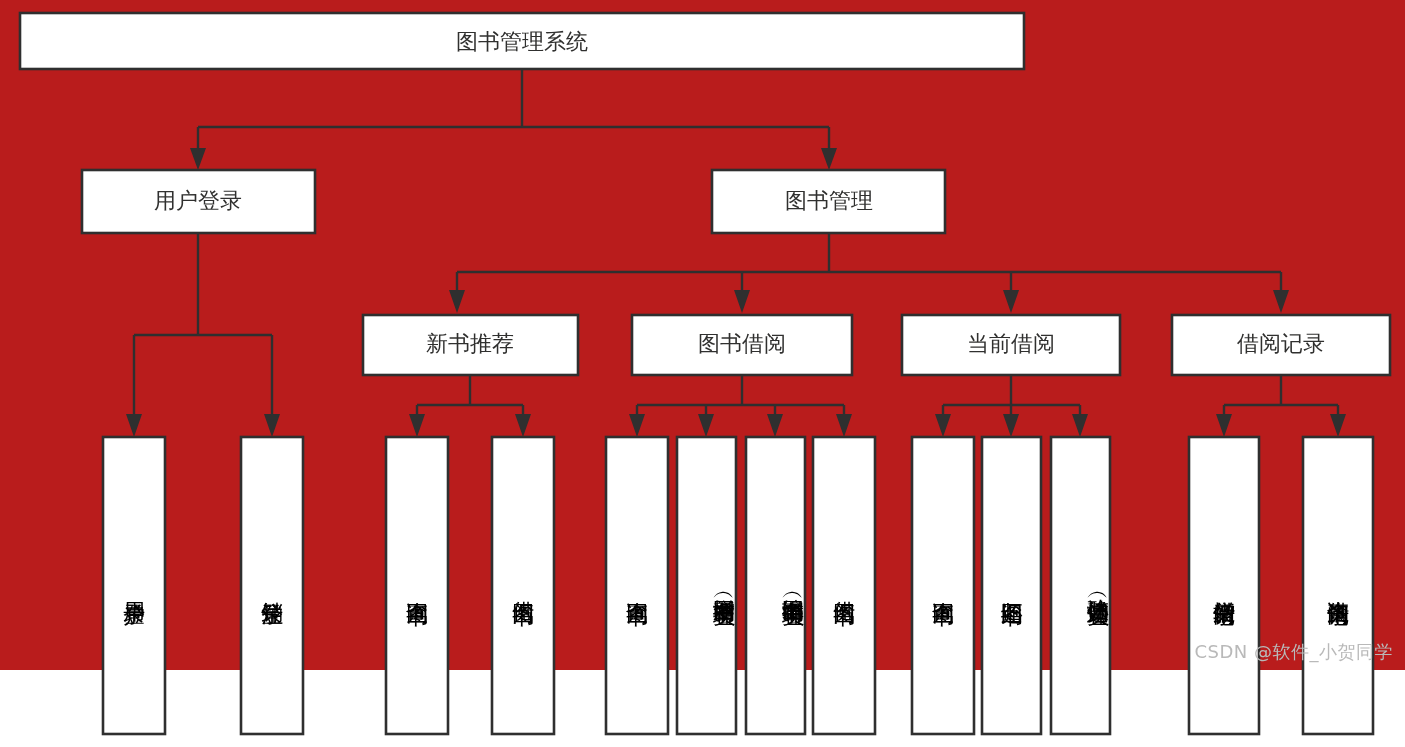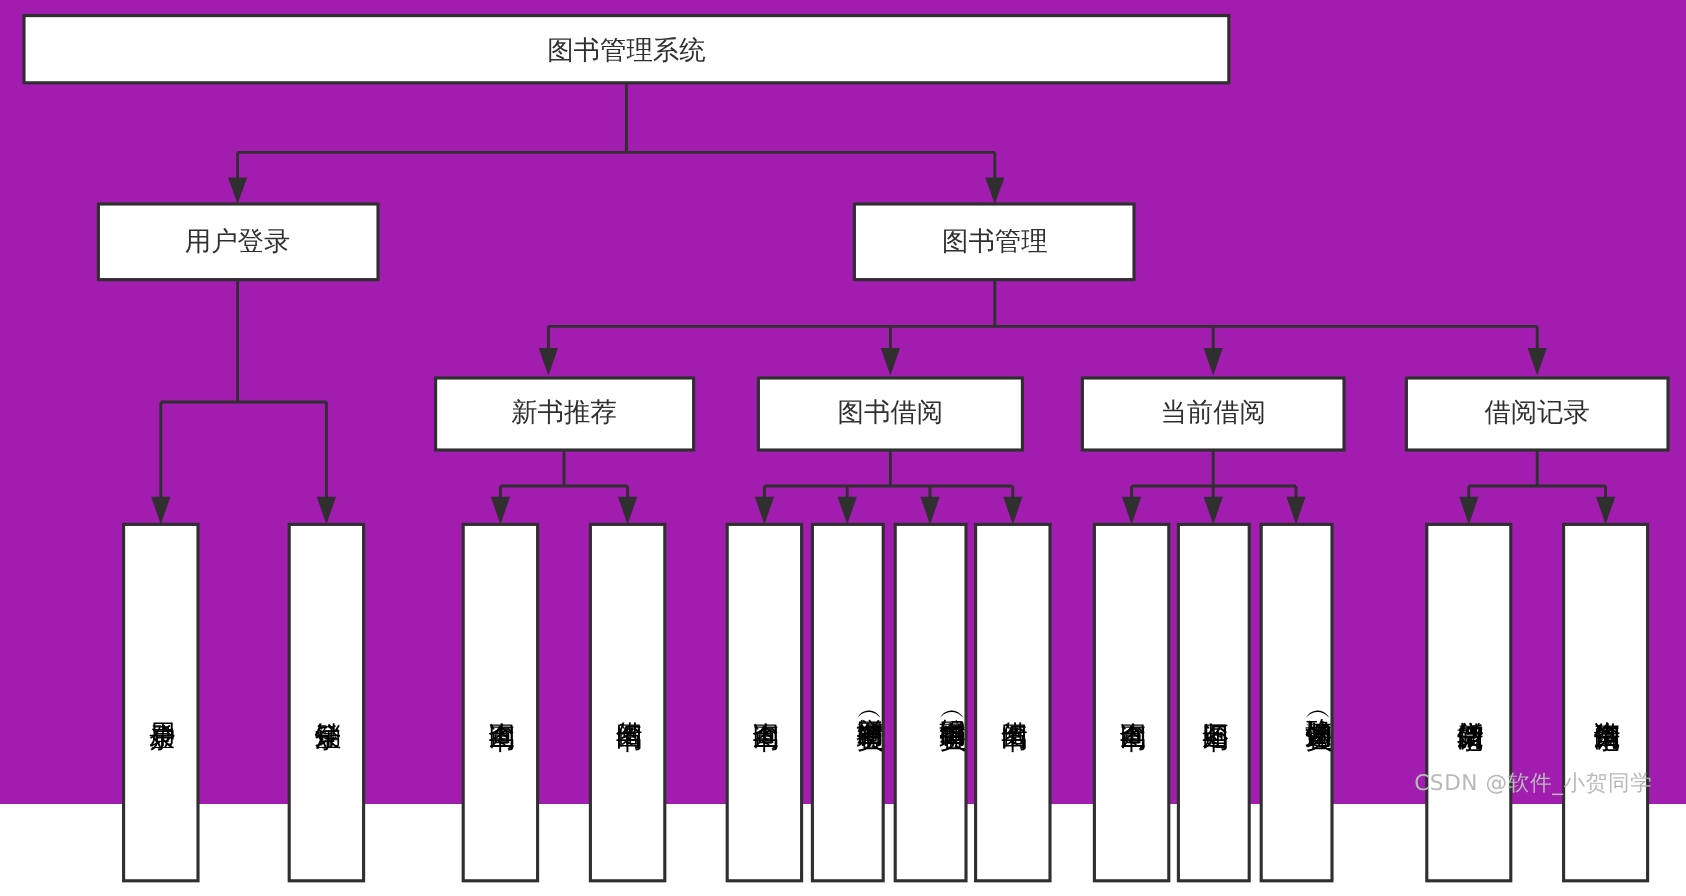--- a/index.html
+++ b/index.html
@@ -10,21 +10,21 @@
   body {
     width: 1405px;
     height: 747px;
     font-family: "DejaVu Sans", "Liberation Sans", sans-serif;
     overflow: hidden;
   }
   #diagram-root {
     position: relative;
     width: 1405px;
     height: 670px;
-    background: #a21caf;
+    background: #b91c1c;
   }
   svg#flowchart {
     position: absolute;
     left: 0;
     top: 0;
     width: 1405px;
     height: 747px;
     display: block;
   }
   .node-box {
@@ -66,21 +66,21 @@
     box-sizing: border-box;
     text-align: center;
   }
   .vlabel-wrap {
     position: absolute;
     display: block;
     pointer-events: none;
   }
   .watermark {
     position: absolute;
-    right: 28px;
+    right: 12px;
     bottom: 6px;
     font-family: "DejaVu Sans", "Liberation Sans", sans-serif;
     font-size: 18px;
     color: #b9b9b9;
     letter-spacing: 0.5px;
     white-space: nowrap;
   }
 </style>
 </head>
 <body>

